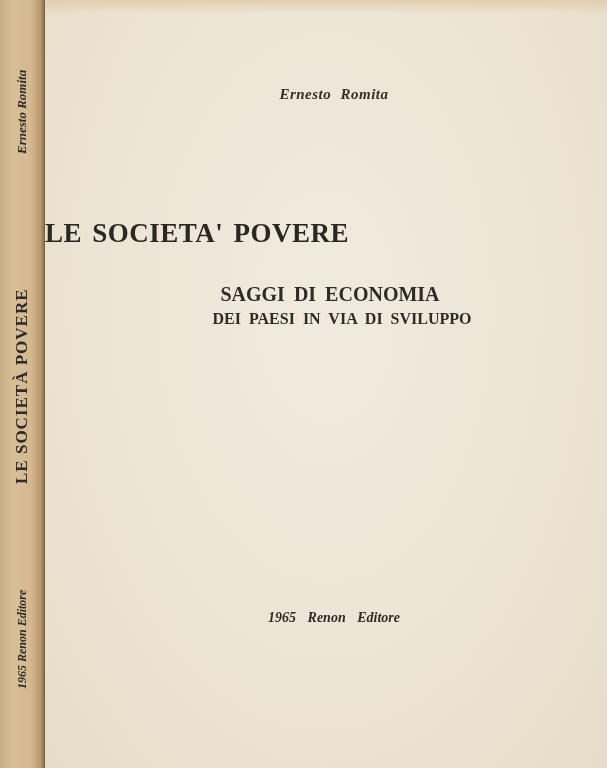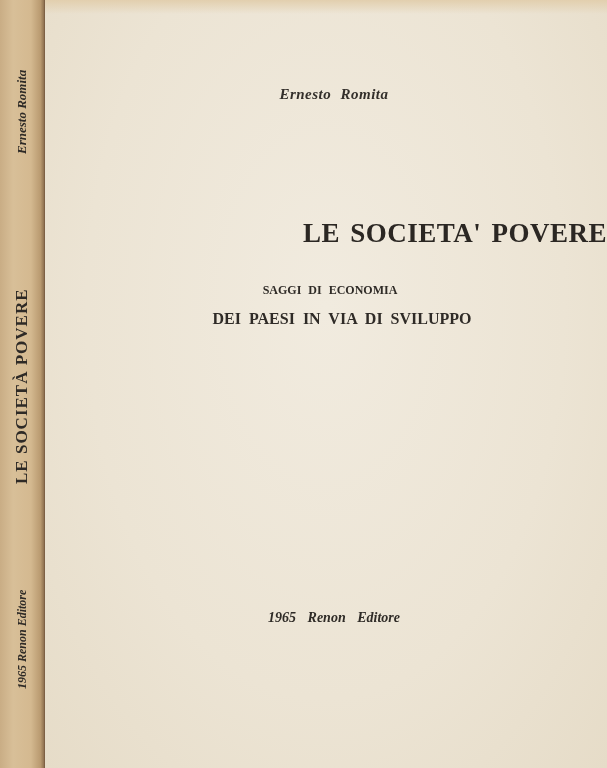--- a/index.html
+++ b/index.html
@@ -20,22 +20,22 @@
   .sp-pub { position:absolute; left:45px; font-style:italic; font-weight:bold; font-size:12px; }
   .cover {
     position:absolute; left:45px; top:0; width:562px; height:768px;
     background: radial-gradient(ellipse at 50% 40%, #f1ebdf 0%, #ece4d4 60%, #e6dcc8 100%);
   }
   .cover::before {
     content:""; position:absolute; left:0; top:0; right:0; height:14px;
     background: linear-gradient(180deg, #e2cfae, rgba(236,228,212,0));
   }
   .author { position:absolute; top:86px; left:0; right:0; text-align:center; font-style:italic; font-weight:bold; font-size:15px; color:#332f2b; letter-spacing:0.5px; word-spacing:5px; padding-left:16px; }
-  .title { position:absolute; top:218px; left:0; right:0; text-align:right; font-weight:bold; font-size:27px; color:#2b2723; letter-spacing:0.5px; word-spacing:3px; padding-left:0; }
-  .sub1 { position:absolute; top:283px; left:0; right:0; text-align:center; font-weight:bold; font-size:12px; color:#2f2b27; word-spacing:4px; padding-left:8px; }
+  .title { position:absolute; top:218px; left:0; right:0; text-align:left; font-weight:bold; font-size:27px; color:#2b2723; letter-spacing:0.5px; word-spacing:3px; padding-left:0; }
+  .sub1 { position:absolute; top:283px; left:0; right:0; text-align:center; font-weight:bold; font-size:20px; color:#2f2b27; word-spacing:4px; padding-left:8px; }
   .sub2 { position:absolute; top:310px; left:16px; right:0; text-align:center; font-weight:bold; font-size:16px; color:#2f2b27; word-spacing:4px; padding-left:16px; }
   .pub { position:absolute; top:610px; left:0; right:0; text-align:center; font-style:italic; font-weight:bold; font-size:14px; color:#2f2b27; word-spacing:8px; padding-left:16px; }
 </style>
 </head>
 <body>
 
 <div class="spine">
   <div class="spine-text">
     <span class="sp-pub">1965  Renon  Editore</span>
     <span class="sp-title">LE SOCIETÀ POVERE</span>

